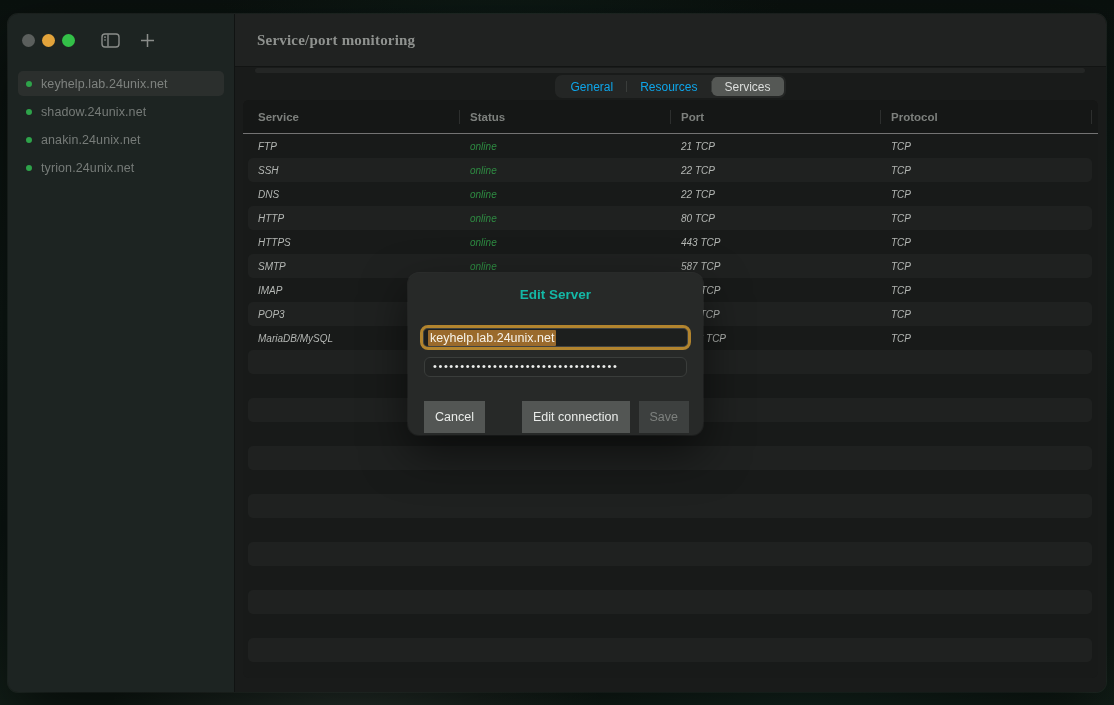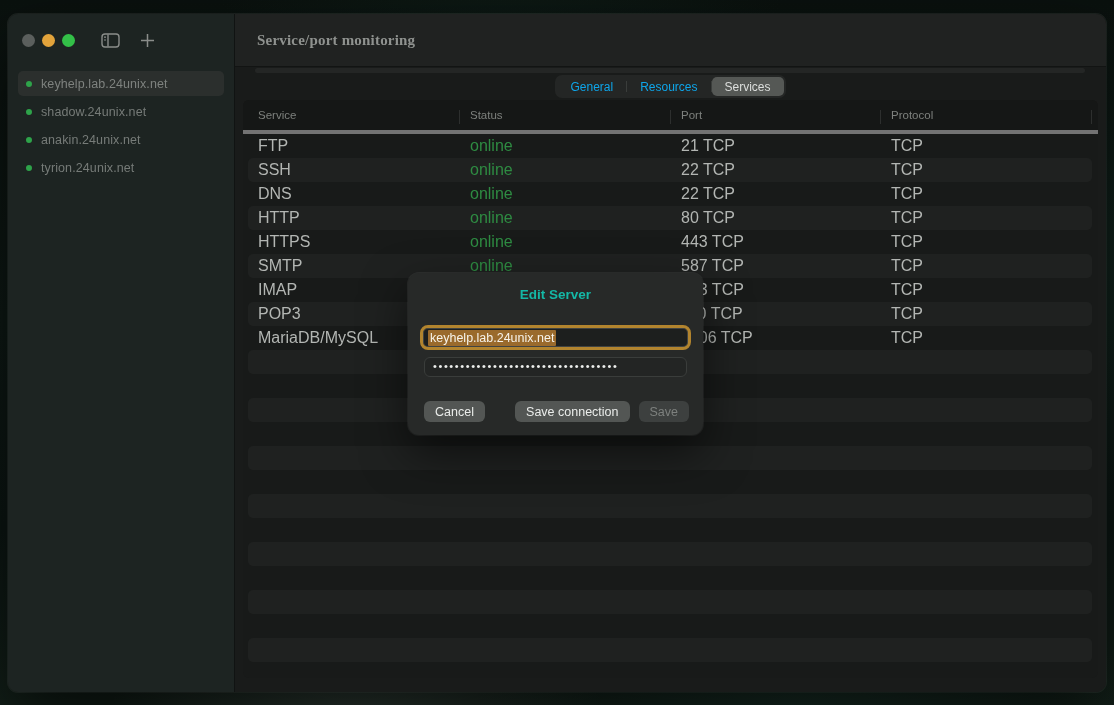--- a/index.html
+++ b/index.html
@@ -73,33 +73,33 @@
     padding: 0 13px; border-radius: 5px; cursor: default;
   }
   .tab.active { background: #555855; color: #dcdedc; }
   .tab-sep { width: 1px; height: 11px; background: #3a3d3b; }
 
   .table-card {
     position: absolute; left: 8px; right: 8px; top: 33px; bottom: 14px;
     background: #181a19; border-radius: 6px; overflow: hidden;
   }
   .table-header {
-    height: 34px; background: #151716; border-bottom: 4px solid #737373;
+    height: 34px; background: #151716; border-bottom: 1px solid #737373;
     display: grid; grid-template-columns: 216px 211px 210px 1fr;
-    align-items: center; position: relative;
+    align-items: center; position: relative; font-weight: bold;
   }
   .th { font-size: 11.5px; color: #7d807d; padding-left: 11px; }
   .th:first-child { padding-left: 15px; }
   .col-sep { position: absolute; top: 10px; width: 1px; height: 14px; background: #2d2f2e; }
 
   .tbody { position: relative; }
   .trow {
     height: 24px; display: grid; grid-template-columns: 216px 211px 210px 1fr;
     align-items: center; margin: 0 6px 0 5px; border-radius: 5px;
-    font-size: 16px; color: #b3b6b3;
+    font-size: 10px; color: #b3b6b3; font-style: italic;
   }
   .trow.alt { background: #1f2120; }
   .td { padding-left: 6px; overflow: hidden; white-space: nowrap; }
   .td:first-child { padding-left: 10px; }
 
   
   .modal {
     position: absolute; left: 400px; top: 259px; width: 295px; height: 162px;
     background: #272928; border-radius: 11px;
     box-shadow: 0 18px 45px rgba(0,0,0,0.55), 0 0 0 1px rgba(255,255,255,0.07);
@@ -120,22 +120,22 @@
     position: absolute; left: 16px; top: 84px; width: 263px; height: 20px;
     background: #232524; border: 1px solid #3a3d3b; border-radius: 6px;
     display: flex; align-items: center; padding: 0 8px; overflow: hidden;
   }
   .password-field .mask {
     color: #eceeec; font-size: 11px; letter-spacing: 1.6px; white-space: nowrap;
     transform: translateY(-1px);
   }
   .modal-buttons { position: absolute; left: 16px; right: 14px; top: 128px; display: flex; align-items: center; }
   .mbtn {
-    border: none; font-family: inherit; font-size: 12.5px; height: 21px;
-    border-radius: 6px; background: #535654; color: #eaecea; padding: 0 11px; cursor: default;
+    border: none; font-family: inherit; font-size: 12.5px; height: 32px;
+    border-radius: 0; background: #535654; color: #eaecea; padding: 0 11px; cursor: default;
   }
   .mbtn.test { margin-left: auto; }
   .mbtn.save { margin-left: 9px; background: #3d403f; color: #7d807e; }
 </style>
 </head>
 <body>
 
 <div class="desktop">
   <div class="window">
 
@@ -289,19 +289,19 @@
     <div class="modal">
       <div class="modal-title">Edit Server</div>
       <div class="host-field">
         <span class="sel">keyhelp.lab.24unix.net</span>
       </div>
       <div class="password-field">
         <span class="mask">••••••••••••••••••••••••••••••••••</span>
       </div>
       <div class="modal-buttons">
         <button class="mbtn cancel">Cancel</button>
-        <button class="mbtn test">Save connection</button>
+        <button class="mbtn test">Edit connection</button>
         <button class="mbtn save">Save</button>
       </div>
     </div>
 
   </div>
 </div>
 
 </body></html>

